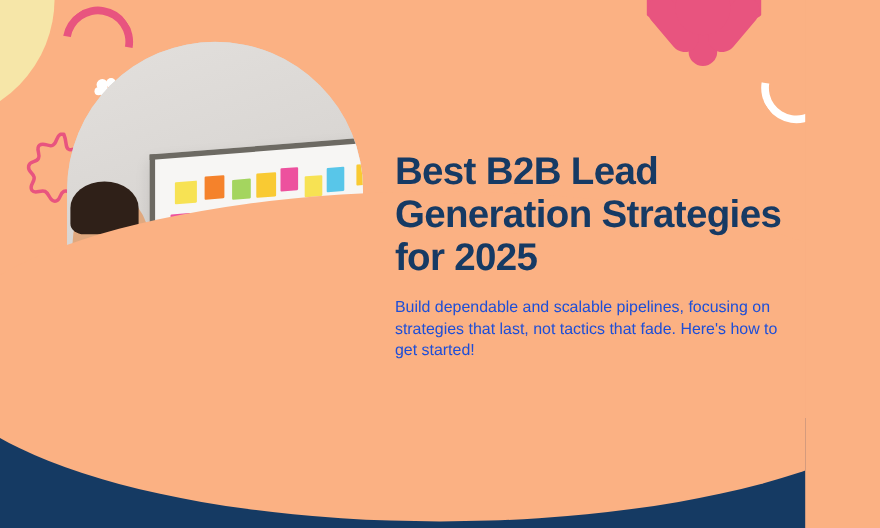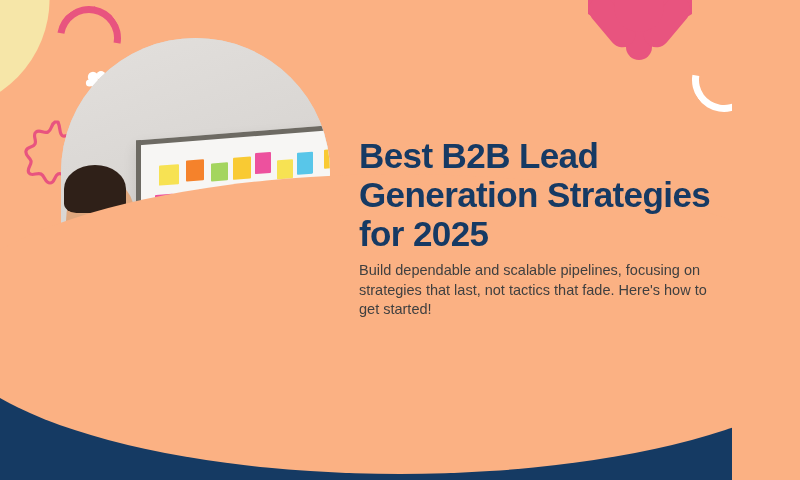--- a/index.html
+++ b/index.html
@@ -79,21 +79,21 @@
   .torso{position:absolute;border-radius:34px 34px 0 0;}
 
   
   .text-col{position:absolute;left:359px;top:136px;width:352px;}
   .headline{
     margin:0;color:#163a64;
     font-size:35px;line-height:39px;font-weight:700;
     letter-spacing:-.6px;
   }
   .subcopy{
-    margin:8px 0 0 0;color:#404040;
+    margin:18px 0 0 0;color:#1d4ed8;
     font-size:14.5px;line-height:19.5px;font-weight:400;
     width:356px;
   }
 </style>
 </head>
 <body>
 
 <div id="canvas">
 
   <div class="shape cream-halfdisc"></div>

